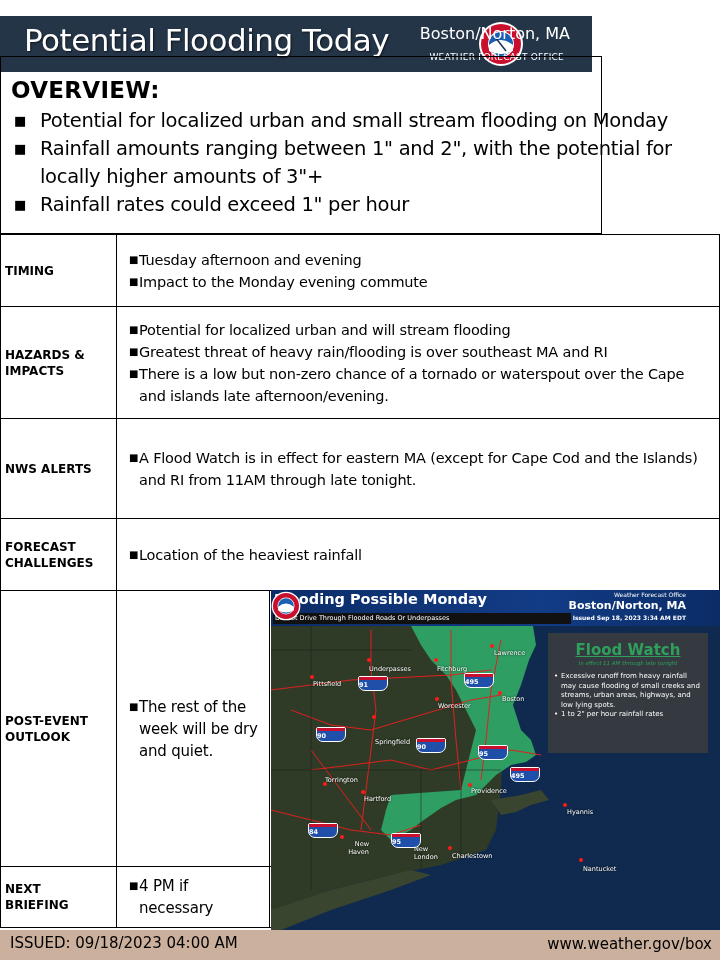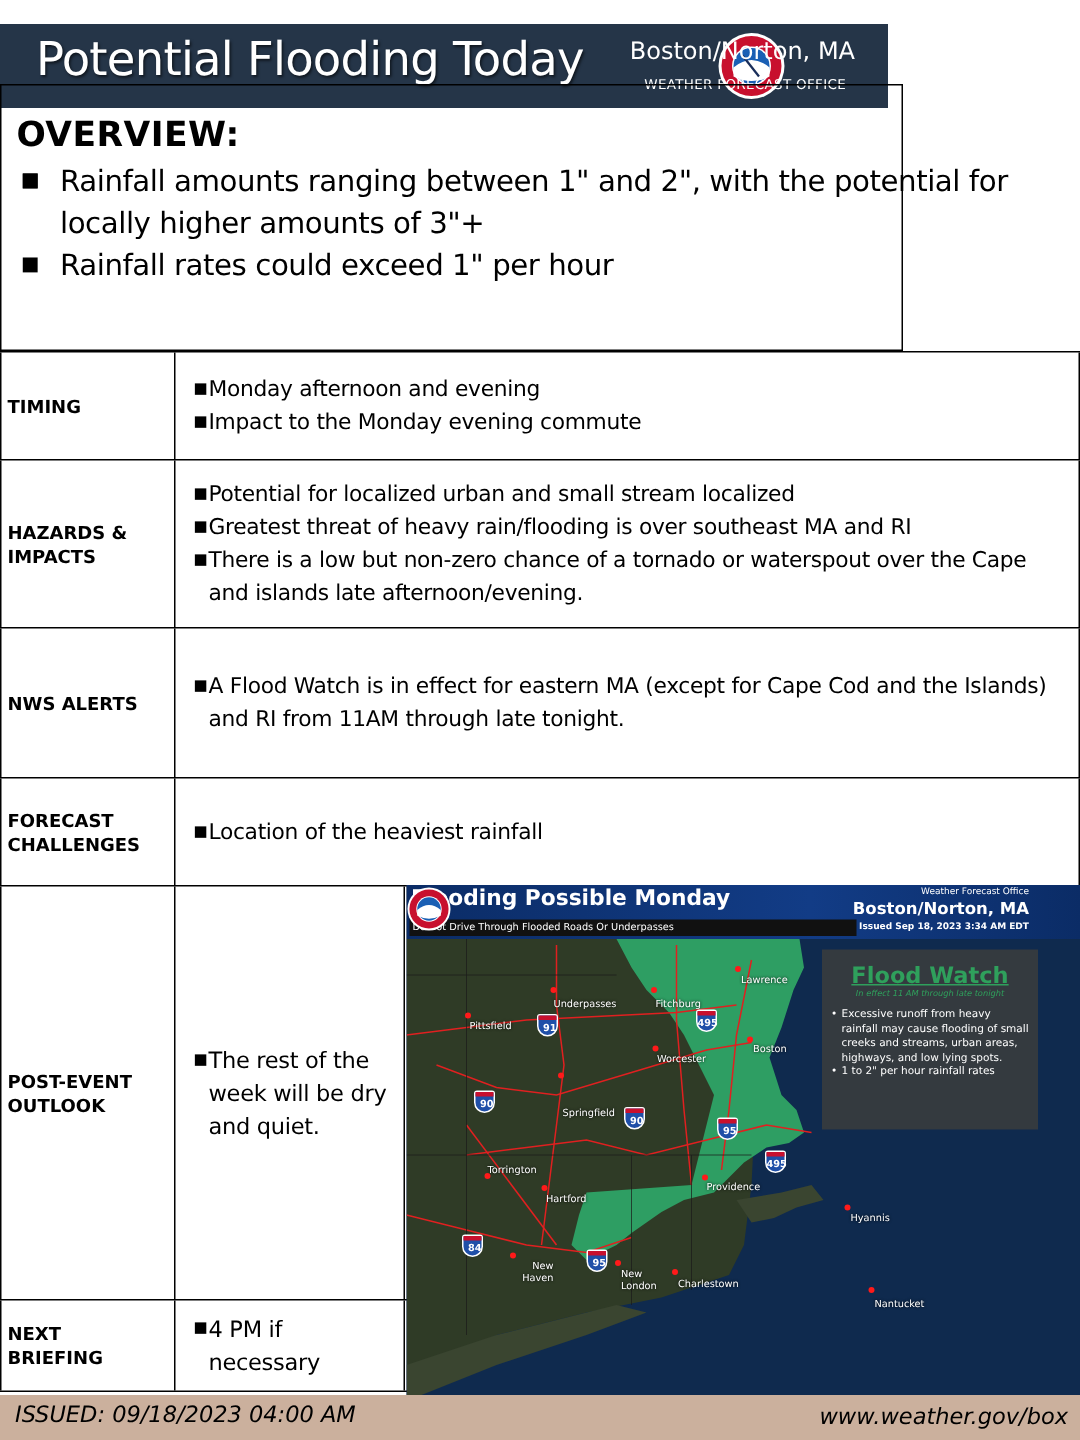--- a/index.html
+++ b/index.html
@@ -106,41 +106,41 @@
     position: absolute; left: 2px; top: 23px; width: 296px; height: 11px;
     background: #111; color: #fff; font-size: 6.5px; line-height: 11px; padding-left: 2px;
     white-space: nowrap;
   }
   .map .map-office-top { position: absolute; right: 34px; top: 1px; color: #fff; font-size: 6px; white-space: nowrap; }
   .map .map-office { position: absolute; right: 34px; top: 9px; color: #fff; font-size: 11px; font-weight: bold; white-space: nowrap; }
   .map .map-issued { position: absolute; right: 34px; top: 24px; color: #fff; font-size: 6px; font-weight: bold; white-space: nowrap; }
   .map .map-logo { position: absolute; right: 2px; top: 1px; width: 30px; height: 30px; }
 
   .fw-box {
-    position: absolute; left: 277px; top: 43px; width: 144px; height: 120px;
+    position: absolute; left: 277px; top: 43px; width: 160px; height: 120px;
     background: rgba(55,60,62,0.92); color: #fff; box-sizing: border-box; padding: 8px 6px;
   }
   .fw-box .fw-title { text-align: center; color: #2fa05c; font-size: 15px; font-weight: bold; text-decoration: underline; }
   .fw-box .fw-eff { text-align: center; color: #2fa05c; font-size: 5.5px; font-style: italic; margin-top: 1px; }
   .fw-box ul { list-style: none; margin: 6px 0 0 0; padding: 0; }
   .fw-box li { position: relative; padding-left: 7px; font-size: 7px; line-height: 9.5px; }
   .fw-box li .b { position: absolute; left: 0; top: 0; }
 
   .city { position: absolute; color: #fff; font-size: 6.5px; text-shadow: 0 0 2px #000; white-space: nowrap; }
   .dot { position: absolute; width: 4px; height: 4px; background: #ff1a1a; border-radius: 50%; }
   .shield {
-    position: absolute; width: 14px; height: 15px; background: #1f4fa8; border: 1px solid #fff;
+    position: absolute; width: 30px; height: 15px; background: #1f4fa8; border: 1px solid #fff;
     border-radius: 2px 2px 7px 7px; color: #fff; font-size: 6.5px; font-weight: bold;
-    text-align: right; line-height: 17px; box-sizing: border-box;
+    text-align: left; line-height: 17px; box-sizing: border-box;
   }
   .shield::before { content: ""; position: absolute; left: 0; top: 0; right: 0; height: 3px; background: #c8102e; }
 
   
   .footer {
-    position: absolute; left: 0; top: 930px; width: 720px; height: 30px; background: #cbb09d; font-style: italic;
+    position: absolute; left: 0; top: 930px; width: 720px; height: 30px; background: #cbb09d;
   }
   .footer .issued { position: absolute; left: 10px; top: 4px; font-size: 15px; white-space: nowrap; }
   .footer .url { position: absolute; right: 8px; top: 5px; font-size: 15px; white-space: nowrap; }
 </style>
 </head>
 <body>
 
 <div class="header">
   <div class="title">Potential Flooding Today</div>
   <svg class="logo" viewBox="0 0 46 46">
@@ -151,44 +151,44 @@
     <path d="M11 24 Q23 14 35 24 L35 30 Q23 36 11 30 Z" fill="#fff"></path>
     <path d="M17 16 L28 30" stroke="#1a2e5a" stroke-width="1.5"></path>
   </svg>
   <div class="office-name">Boston/Norton, MA</div>
   <div class="office-sub">WEATHER FORECAST OFFICE</div>
 </div>
 
 <div class="overview">
   <div class="ov-title">OVERVIEW:</div>
   <ul>
-    <li><span class="b">■</span></li>
+    <li><span class="b">■</span><span>Potential for localized urban and small stream flooding on Monday</span></li>
     <li><span class="b">■</span><span>Rainfall amounts ranging between 1" and 2", with the potential for locally higher amounts of 3"+</span></li>
     <li><span class="b">■</span><span>Rainfall rates could exceed 1" per hour</span></li>
   </ul>
 </div>
 
 <div class="tbl">
   <div class="row r-timing">
     <div class="lbl">TIMING</div>
     <div class="cell">
       <ul>
-        <li><span class="b">■</span><span>Monday afternoon and evening</span></li>
+        <li><span class="b">■</span><span>Tuesday afternoon and evening</span></li>
         <li><span class="b">■</span><span>Impact to the Monday evening commute</span></li>
       </ul>
     </div>
   </div>
 
   <div class="row r-hazards">
     <div class="lbl">
         <span style="width:90px">HAZARDS &amp; IMPACTS</span>
       </div>
     <div class="cell">
       <ul>
-        <li><span class="b">■</span><span>Potential for localized urban and small stream localized</span></li>
+        <li><span class="b">■</span><span>Potential for localized urban and will stream flooding</span></li>
         <li><span class="b">■</span><span>Greatest threat of heavy rain/flooding is over southeast MA and RI</span></li>
         <li style="width:560px"><span class="b">■</span><span>There is a low but non-zero chance of a tornado or waterspout over the Cape and islands late afternoon/evening.</span></li>
       </ul>
     </div>
   </div>
 
   <div class="row r-alerts">
     <div class="lbl">NWS ALERTS</div>
     <div class="cell">
       <ul>

